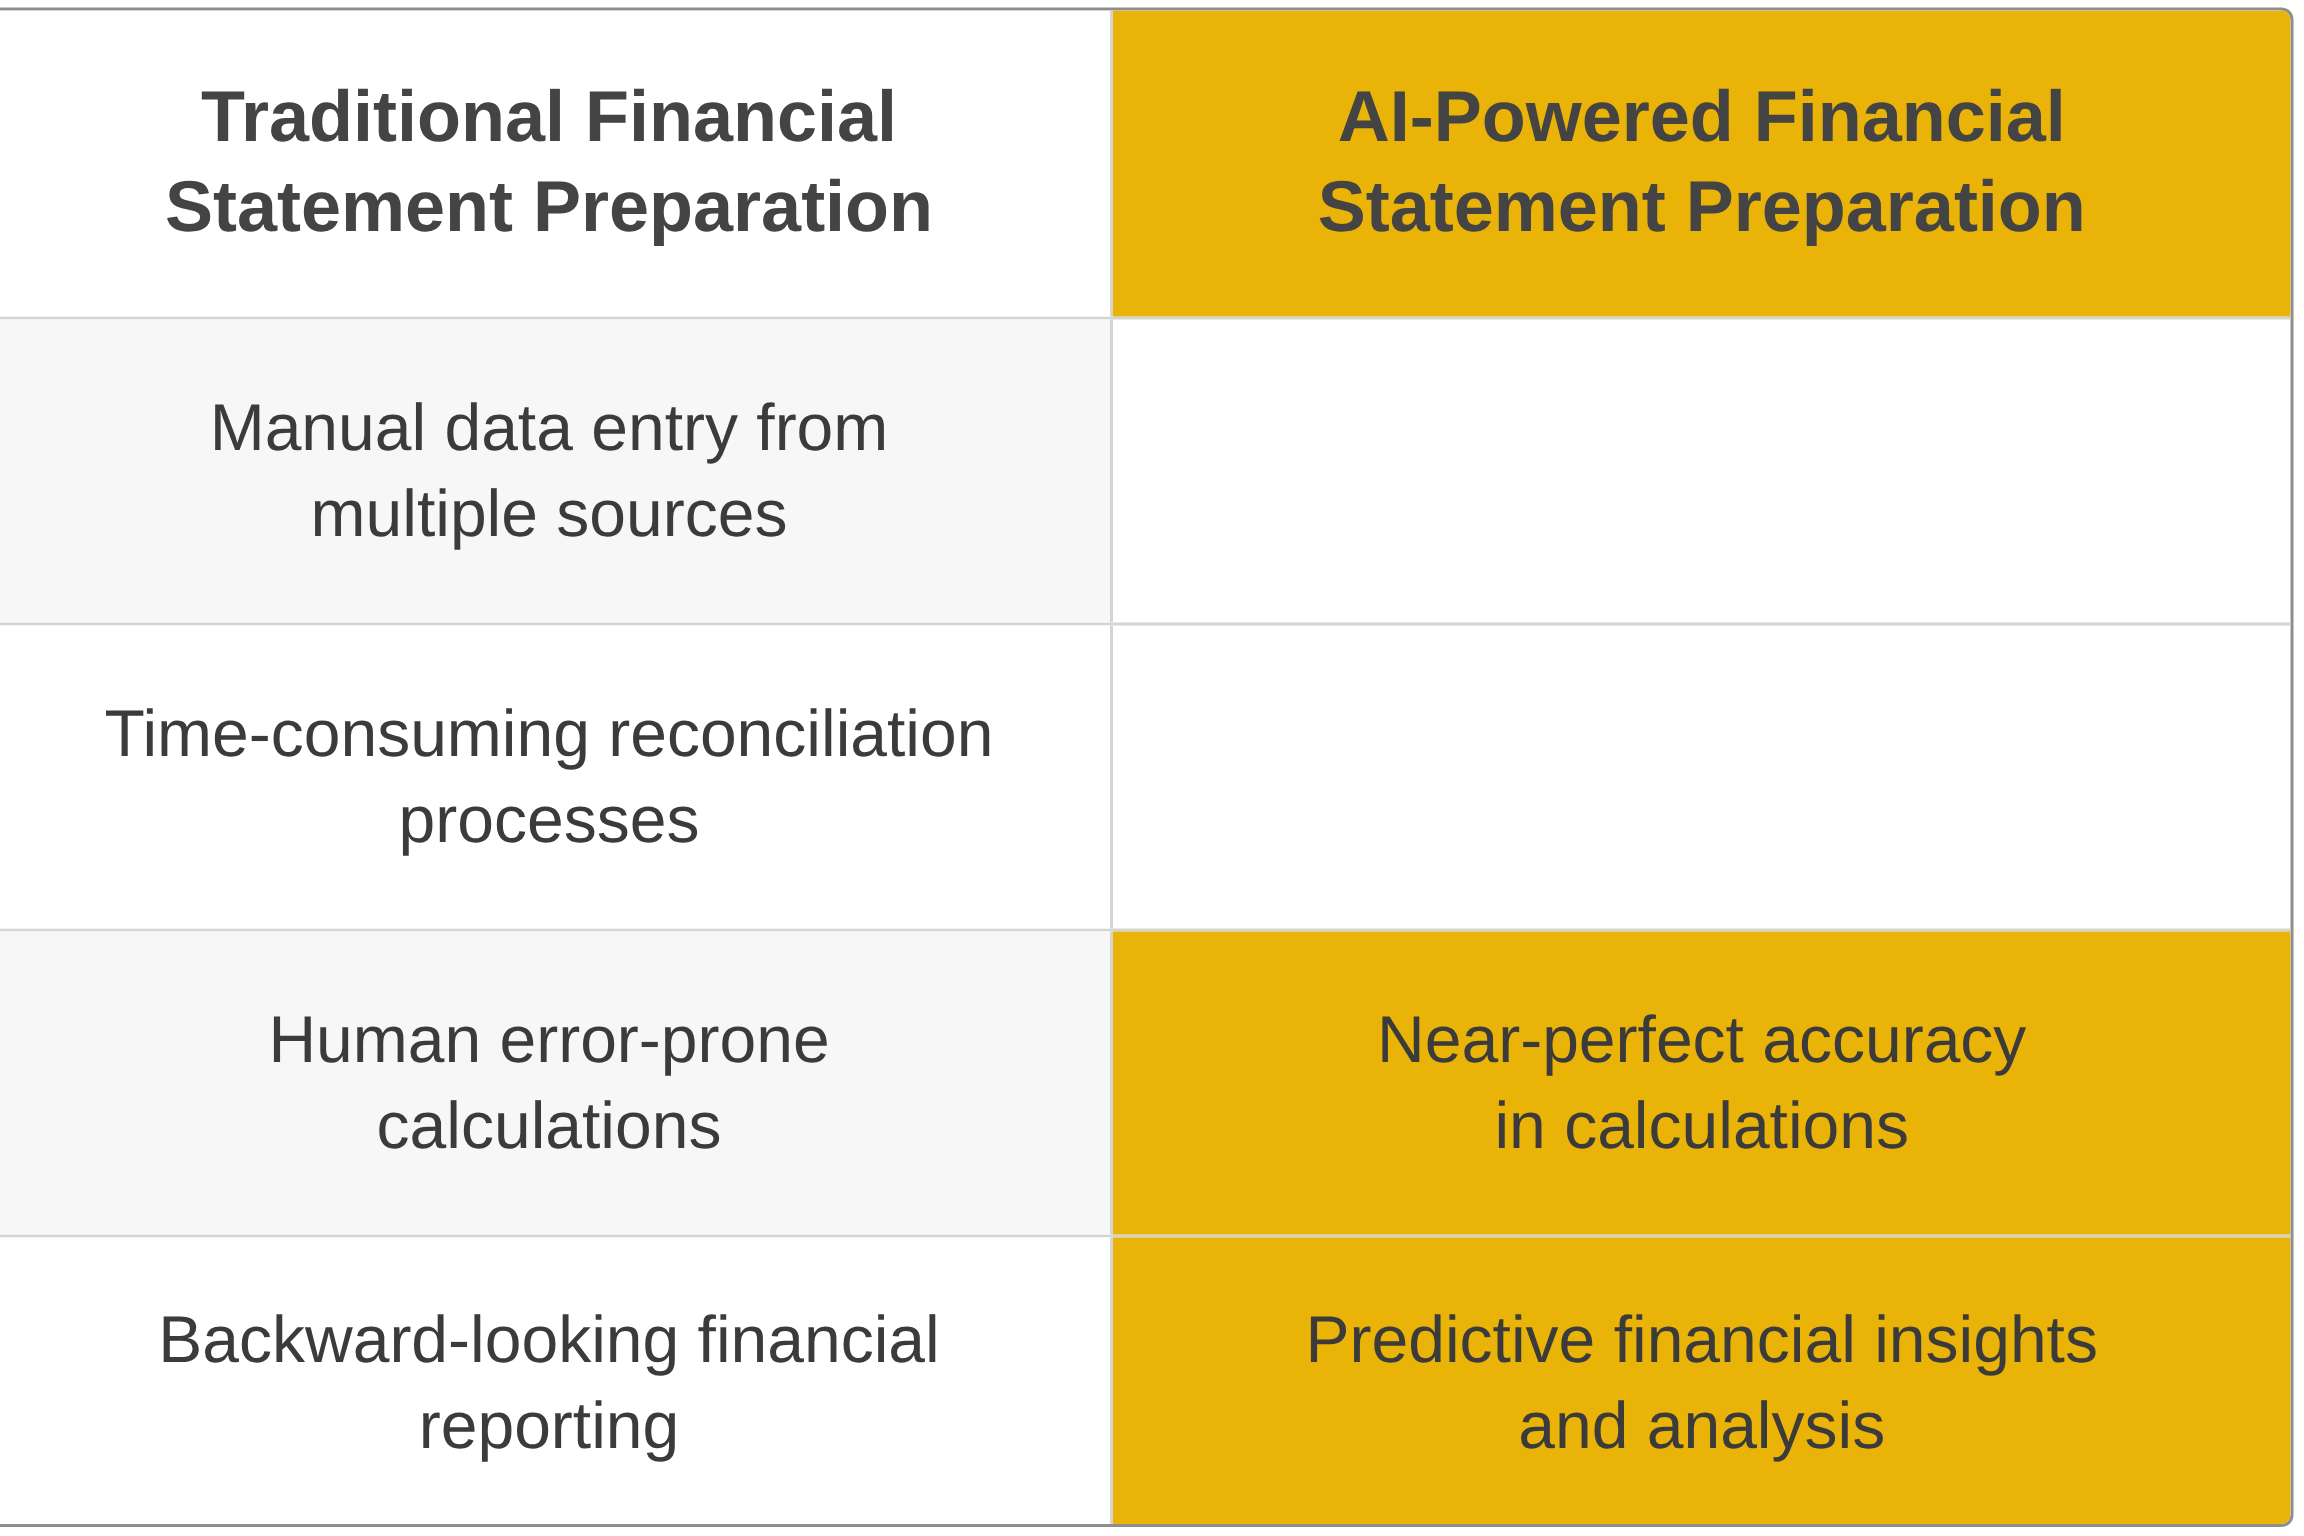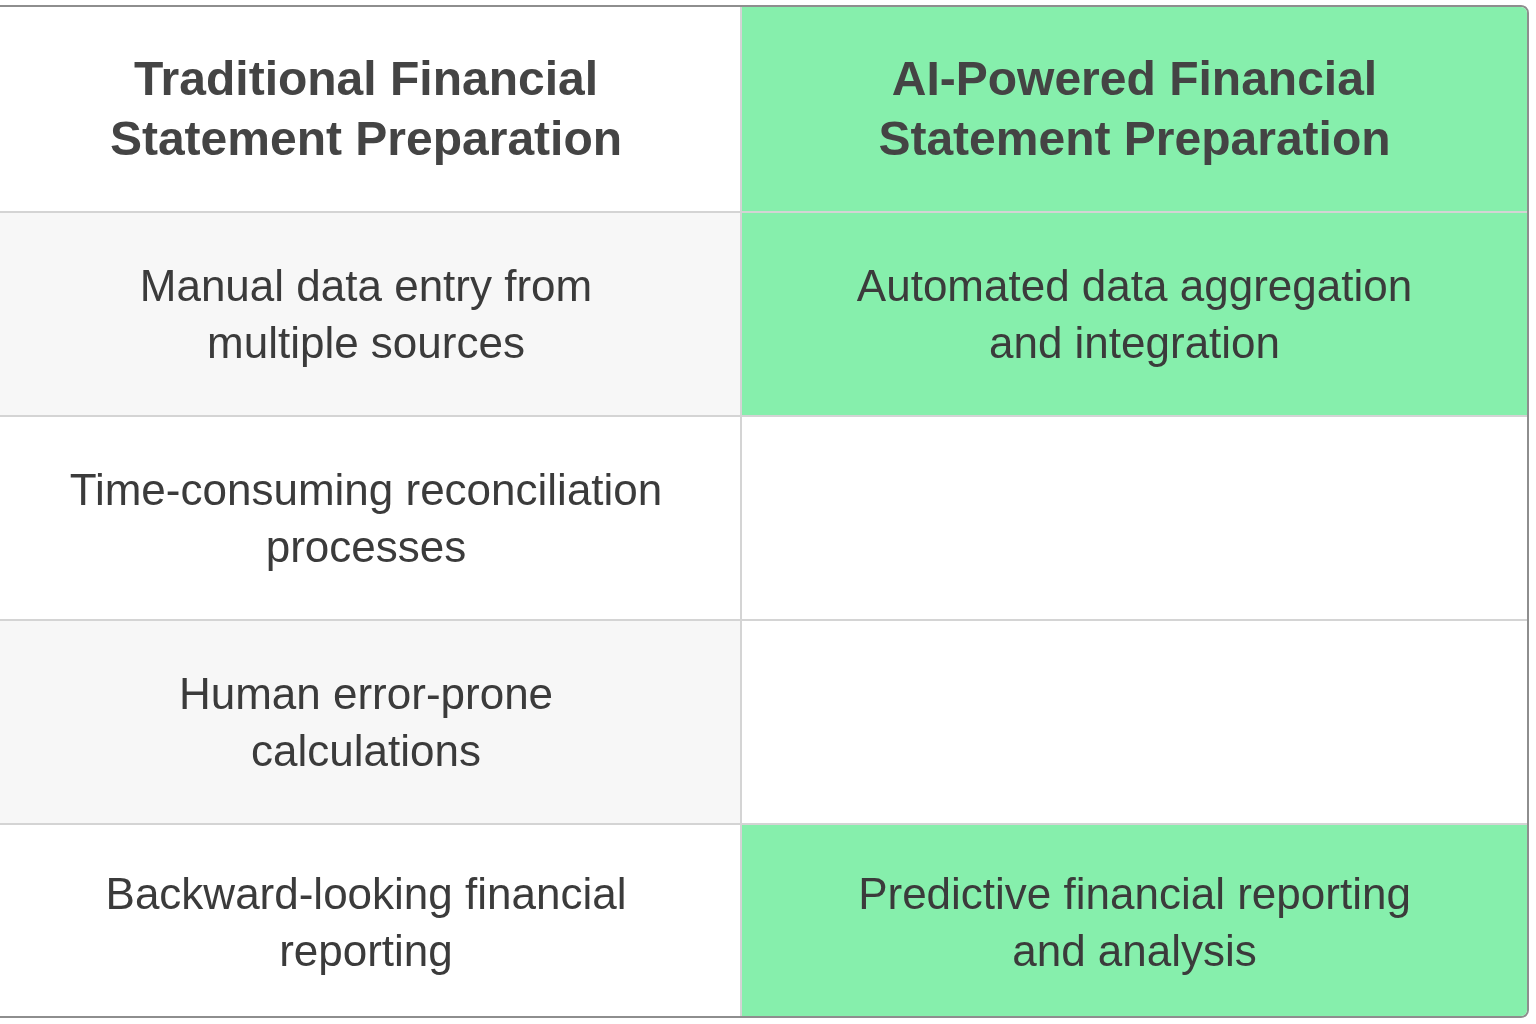--- a/index.html
+++ b/index.html
@@ -35,50 +35,50 @@
     .cell {
       display: flex;
       align-items: center;
       justify-content: center;
       text-align: center;
       box-sizing: border-box;
       color: #3b3b3b;
       white-space: pre-line;
     }
     .cell.left { width: 750px; border-right: 2px solid #d4d4d4; }
-    .cell.right { flex: 1; background: #86efac; }
+    .cell.right { flex: 1; background: #eab308; }
     .row.header .cell.left { background: #ffffff; }
     .row.header .cell { font-weight: bold; font-size: 48px; line-height: 60px; color: #444; }
     .row.body .cell { font-size: 44px; line-height: 57px; }
     .row.shade .cell.left { background: #f7f7f7; }
     .row.plain .cell.left { background: #ffffff; }
   </style>
 </head>
 <body>
 
 <div class="table-wrap">
   <div class="row header">
     <div class="cell left">Traditional Financial
 Statement Preparation</div>
     <div class="cell right">AI-Powered Financial
 Statement Preparation</div>
   </div>
   <div class="row body shade">
     <div class="cell left">Manual data entry from
 multiple sources</div>
-    <div class="cell right">Automated data aggregation
-and integration</div>
   </div>
   <div class="row body plain">
     <div class="cell left">Time-consuming reconciliation
 processes</div>
   </div>
   <div class="row body shade">
     <div class="cell left">Human error-prone
 calculations</div>
+    <div class="cell right">Near-perfect accuracy
+in calculations</div>
   </div>
   <div class="row body plain last">
     <div class="cell left">Backward-looking financial
 reporting</div>
-    <div class="cell right">Predictive financial reporting
+    <div class="cell right">Predictive financial insights
 and analysis</div>
   </div>
 </div>
 
 </body></html>

